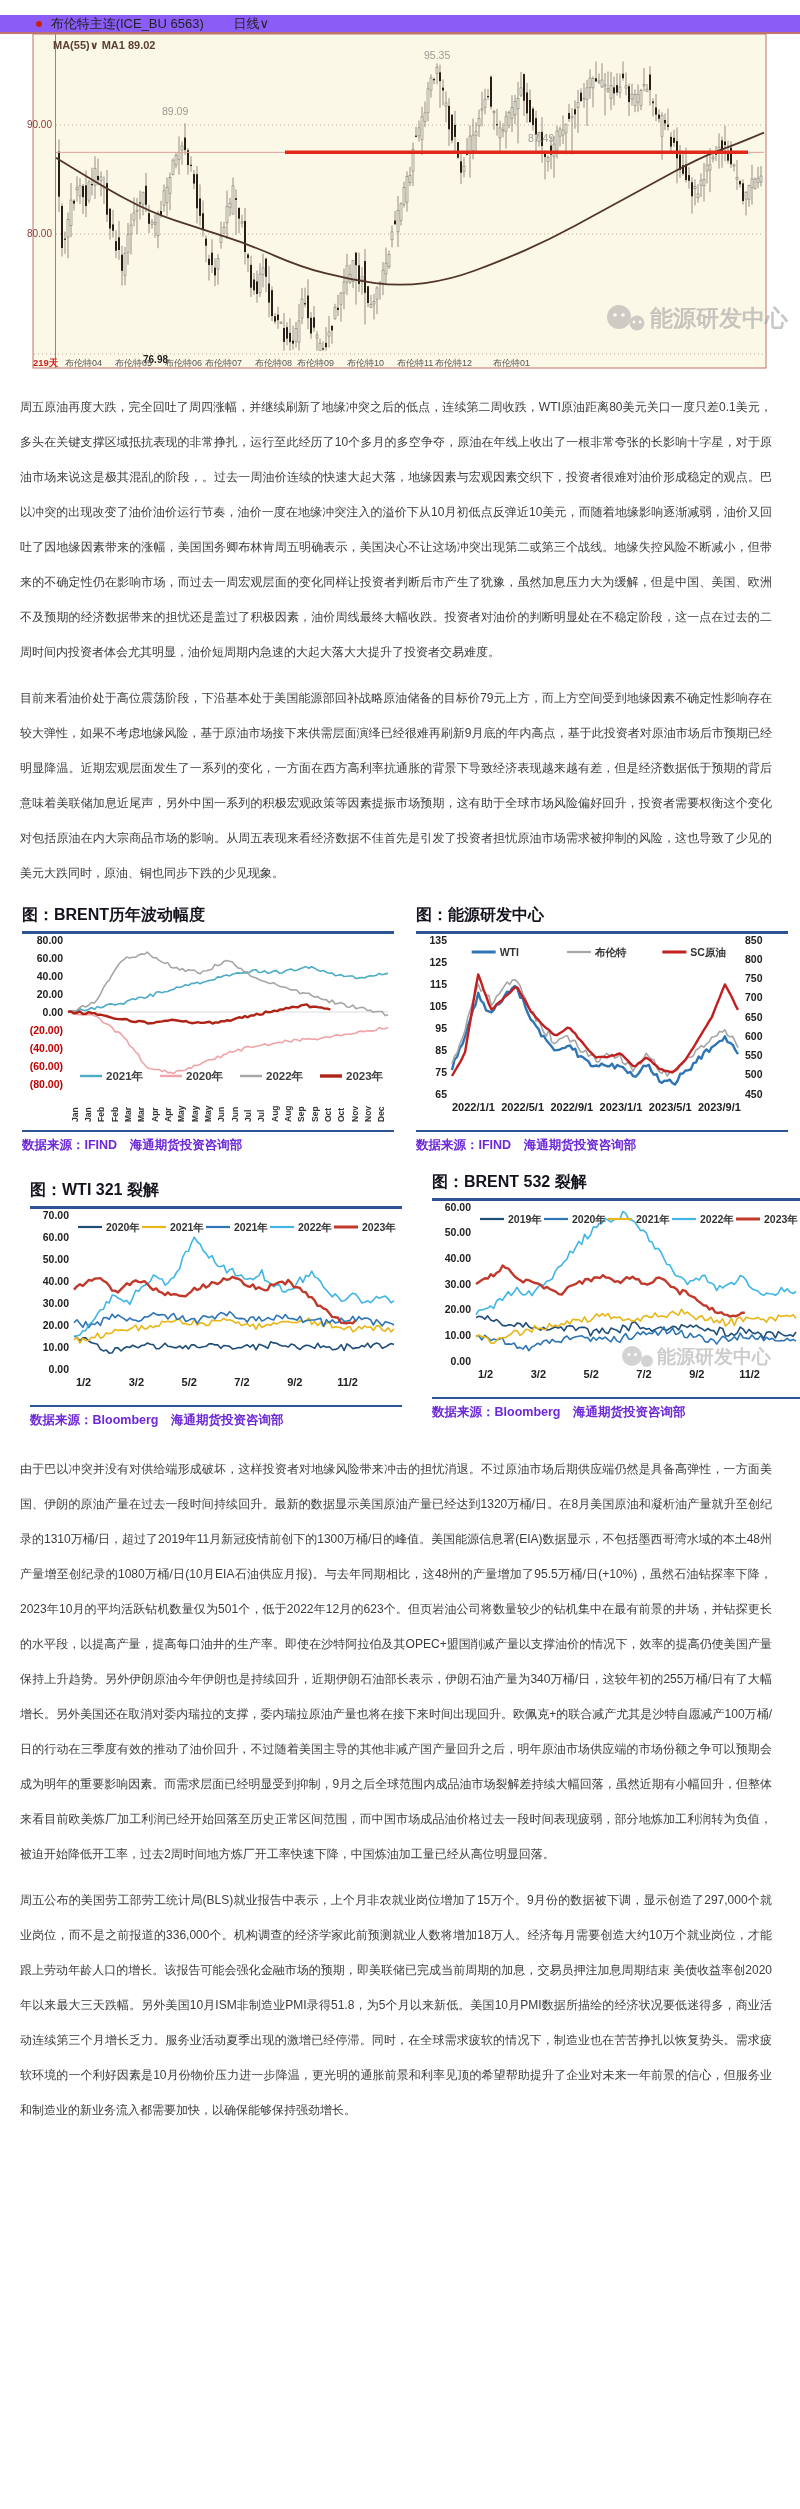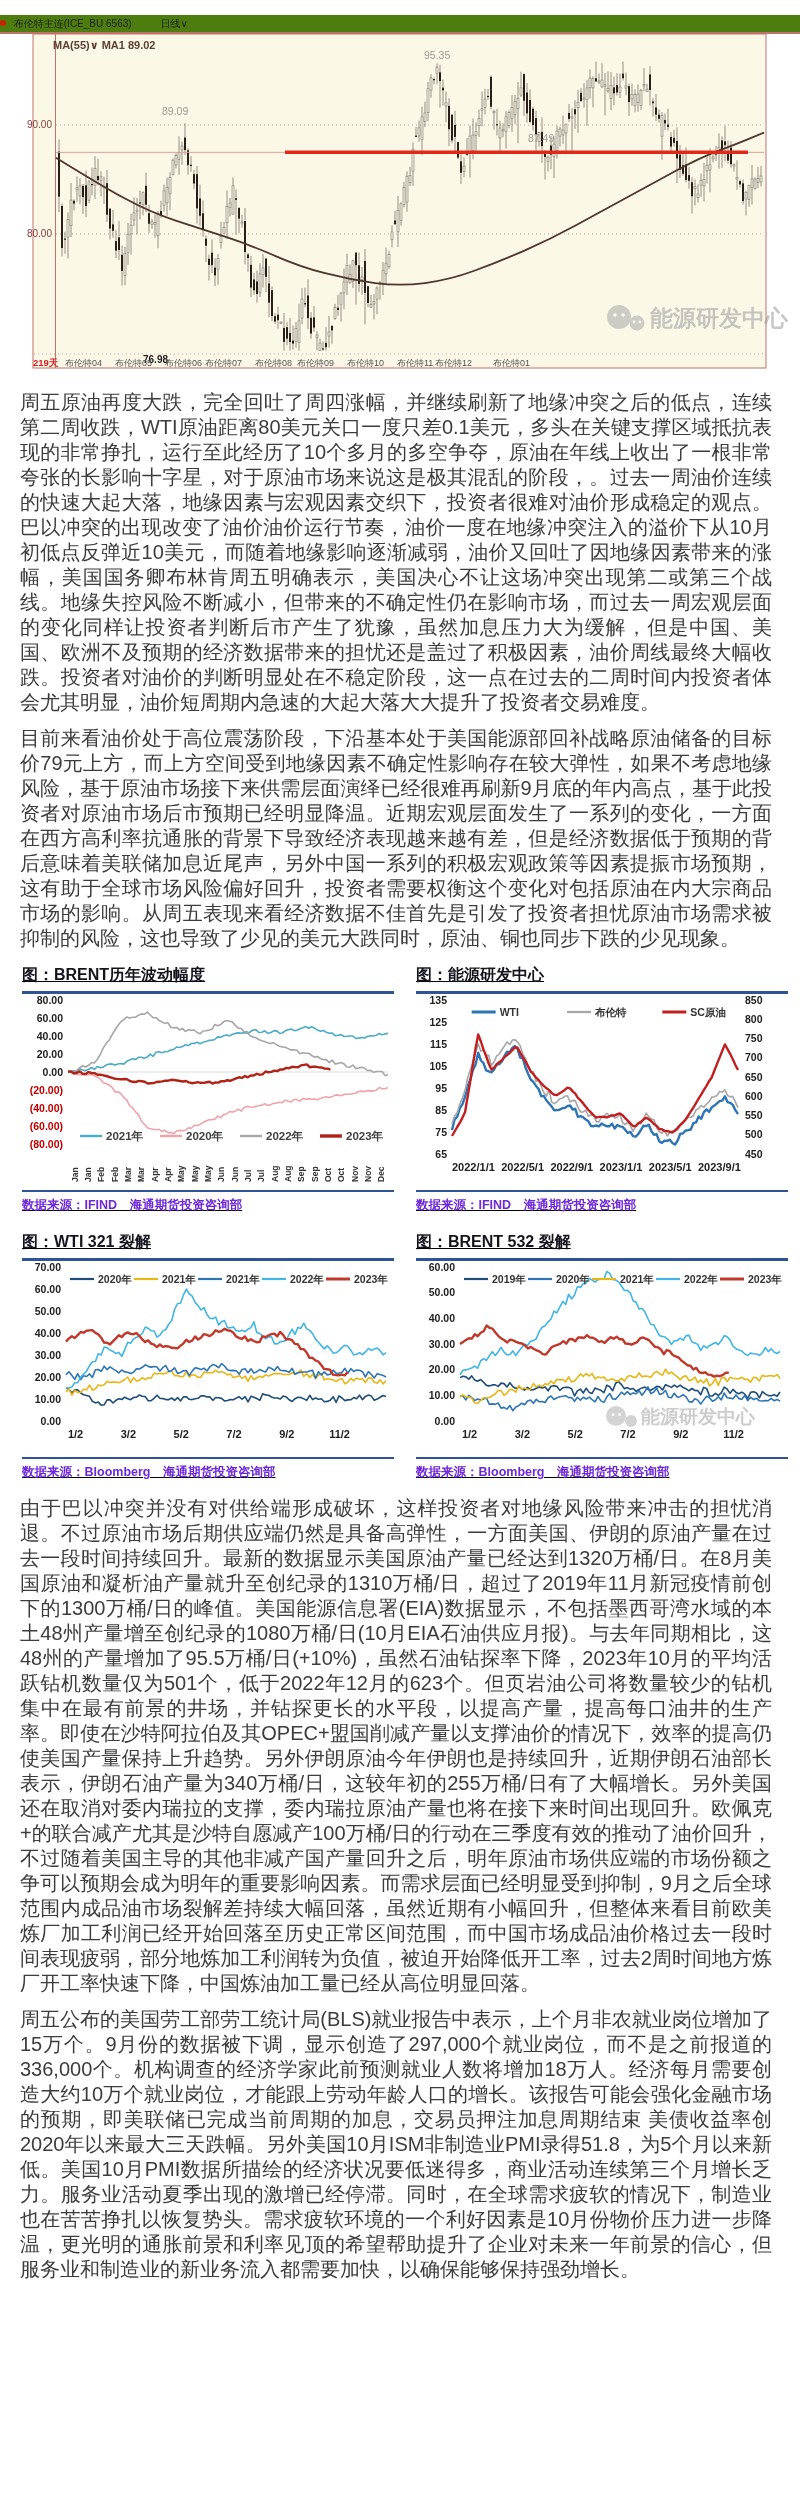--- a/index.html
+++ b/index.html
@@ -1,27 +1,27 @@
 <!DOCTYPE html>
 <html><head>
 <meta charset="utf-8">
 <style>
   html,body{margin:0;padding:0;background:#ffffff;}
   body{width:800px;font-family:"Liberation Sans","DejaVu Sans",sans-serif;}
   .kline-wrap{position:relative;margin-top:15px;}
-  .kline-header{height:17px;line-height:17px;border-bottom:2px solid #c0736a;background:#4d7c0f;
-    font-size:10px;color:#222;}
+  .kline-header{height:17px;line-height:17px;border-bottom:2px solid #c0736a;background:#8b5cf6;
+    font-size:13px;color:#222;padding-left:36px;}
   .red-dot{display:inline-block;width:6px;height:6px;border-radius:50%;background:#cc2200;margin-right:5px;vertical-align:1px;}
   .kh-period{margin-left:26px;}
   .kline-ma{position:absolute;top:24px;left:53px;font-size:11px;font-weight:bold;color:#5c4033;}
   svg{display:block;}
   .article{padding:4px 28px 18px 20px;}
-  p.para{font-size:20px;line-height:25px;color:#3c3c3c;text-align:justify;margin:0 0 11px 0;}
+  p.para{font-size:12px;line-height:35px;color:#3c3c3c;text-align:justify;margin:0 0 11px 0;}
   .figrow{display:flex;gap:22px;margin:2px 0 12px 2px;}
-  .fig{width:372px;text-decoration:underline;}
+  .fig{width:372px;}
   .fig-title{font-size:16px;font-weight:bold;color:#14141e;padding:3px 0 5px 0;border-bottom:3px solid #2f5496;margin:0;}
   .fig-src{border-top:2px solid #2f5496;font-size:12.5px;font-weight:600;color:#6d28d9;padding:5px 0 3px 0;}
 </style>
 </head>
 <body>
 
 <div class="kline-wrap">
   <div class="kline-header">
     <span class="red-dot"></span>
     <span>布伦特主连(ICE_BU 6563)</span>
@@ -627,21 +627,21 @@
           <line x1="150.99999999999997" y1="18" x2="174.99999999999997" y2="18" stroke="#a6a6a6" stroke-width="2.2"></line>
           <text x="178.99999999999997" y="22" font-size="10.5" font-weight="bold" fill="#333">布伦特</text>
           <line x1="246.33333333333331" y1="18" x2="270.3333333333333" y2="18" stroke="#c22020" stroke-width="3"></line>
           <text x="274.3333333333333" y="22" font-size="10.5" font-weight="bold" fill="#333">SC原油</text>
         </svg>
       <div class="fig-src">数据来源：IFIND　海通期货投资咨询部</div>
     </figure>
   </div>
 
   <div class="figrow">
-    <figure class="fig" style="margin:0">
+    <figure class="fig" style="margin:8px">
       <figcaption class="fig-title">图：WTI 321 裂解</figcaption>
       <svg class="fig-svg" width="372" height="196">
           <text x="39" y="9.5" text-anchor="end" font-size="10.5" font-weight="bold" fill="#222">70.00</text>
           <text x="39" y="31.5" text-anchor="end" font-size="10.5" font-weight="bold" fill="#222">60.00</text>
           <text x="39" y="53.5" text-anchor="end" font-size="10.5" font-weight="bold" fill="#222">50.00</text>
           <text x="39" y="75.5" text-anchor="end" font-size="10.5" font-weight="bold" fill="#222">40.00</text>
           <text x="39" y="97.5" text-anchor="end" font-size="10.5" font-weight="bold" fill="#222">30.00</text>
           <text x="39" y="119.5" text-anchor="end" font-size="10.5" font-weight="bold" fill="#222">20.00</text>
           <text x="39" y="141.5" text-anchor="end" font-size="10.5" font-weight="bold" fill="#222">10.00</text>
           <text x="39" y="163.5" text-anchor="end" font-size="10.5" font-weight="bold" fill="#222">0.00</text>

